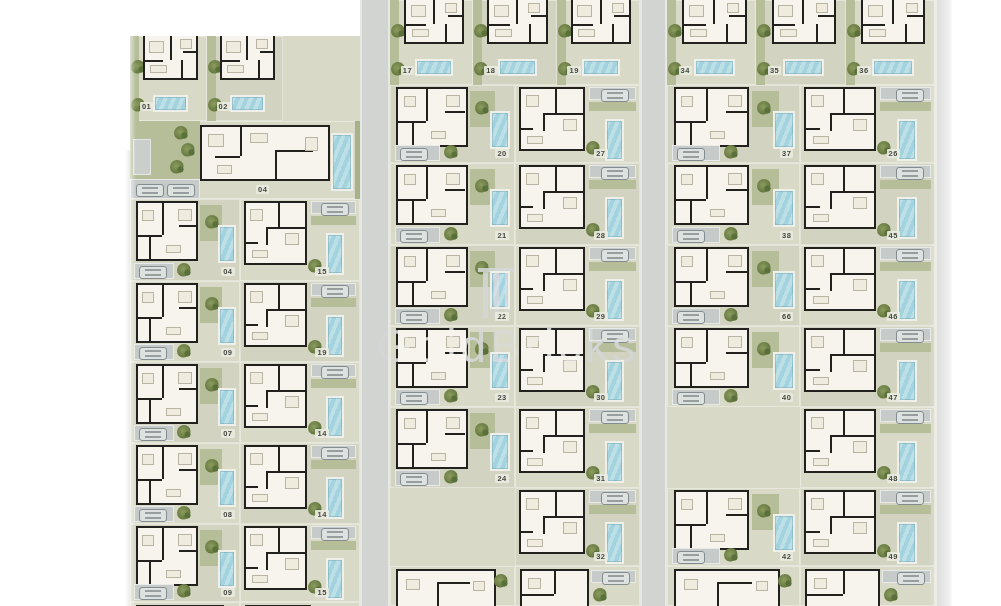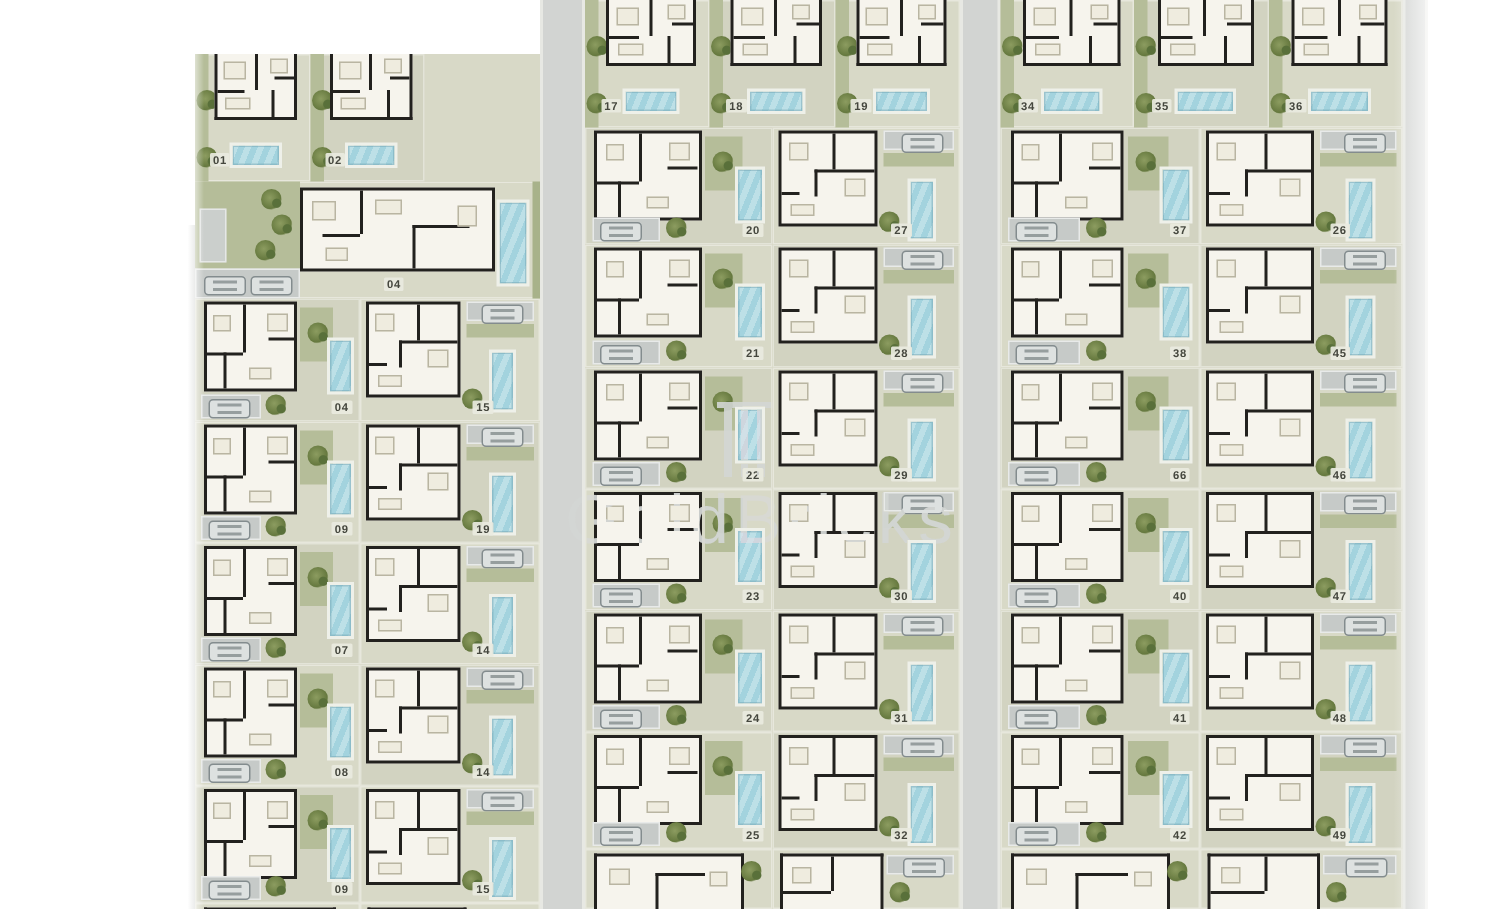--- a/index.html
+++ b/index.html
@@ -555,39 +555,20 @@
       <i class="iw" style="left:35%;top:40%;width:2px;height:30%;"></i>
       <i class="iw" style="left:0;top:65%;width:20%;height:2px;"></i>
       <b class="fu" style="left:8%;top:10%;width:11px;height:10px;"></b>
       <b class="fu" style="right:10%;top:50%;width:12px;height:10px;"></b>
       <b class="fu" style="left:10%;bottom:8%;width:14px;height:6px;"></b>
     </div>
     <div class="pool" style="right:13%;top:34px;width:15%;height:42px;"></div>
     <div class="tree" style="left:57%;bottom:8px;"></div>
     <span class="tag" style="right:26%;bottom:5px;">31</span>
   </div>
-        <div class="cell cell-rl" style="left: 0px; top: 488px; width: 125px; height: 78px;">
-    <div class="plan" style="left:5%;top:2px;width:57%;height:60px;">
-      <i class="iw" style="left:42%;top:0;width:2px;height:58%;"></i>
-      <i class="iw" style="left:0;top:58%;width:42%;height:2px;"></i>
-      <i class="iw" style="left:70%;top:40%;width:30%;height:2px;"></i>
-      <i class="iw" style="left:20%;top:58%;width:2px;height:42%;"></i>
-      <b class="fu" style="right:8%;top:10%;width:12px;height:10px;"></b>
-      <b class="fu" style="left:8%;top:12%;width:10px;height:9px;"></b>
-      <b class="fu" style="left:48%;bottom:10%;width:13px;height:6px;"></b>
-    </div>
-    <div class="grass" style="left:64%;top:6px;width:20%;height:36px;"></div>
-    <div class="tree" style="left:68%;top:16px;"></div>
-    <div class="pool" style="right:4%;top:26px;width:16%;height:38px;"></div>
-    <div class="drive" style="left:4%;bottom:2px;width:36%;height:16px;">
-      <div class="car" style="left:4px;top:2px;"></div>
-    </div>
-    <div class="tree" style="left:43%;bottom:4px;"></div>
-    <span class="tag" style="right:5%;bottom:5px;">25</span>
-  </div>
         <div class="cell cell-rr alt" style="left: 125px; top: 488px; width: 125px; height: 78px;">
     <div class="drive" style="right:3%;top:2px;width:38%;height:13px;">
       <div class="car" style="right:6px;top:1px;"></div>
     </div>
     <div class="grass" style="right:3%;top:17px;width:38%;height:9px;"></div>
     <div class="plan" style="left:3%;top:2px;width:53%;height:64px;">
       <i class="iw" style="left:55%;top:0;width:2px;height:40%;"></i>
       <i class="iw" style="left:35%;top:40%;width:65%;height:2px;"></i>
       <i class="iw" style="left:35%;top:40%;width:2px;height:30%;"></i>
       <i class="iw" style="left:0;top:65%;width:20%;height:2px;"></i>
@@ -810,39 +791,20 @@
       <i class="iw" style="left:35%;top:40%;width:2px;height:30%;"></i>
       <i class="iw" style="left:0;top:65%;width:20%;height:2px;"></i>
       <b class="fu" style="left:8%;top:10%;width:11px;height:10px;"></b>
       <b class="fu" style="right:10%;top:50%;width:12px;height:10px;"></b>
       <b class="fu" style="left:10%;bottom:8%;width:14px;height:6px;"></b>
     </div>
     <div class="pool" style="right:13%;top:34px;width:15%;height:42px;"></div>
     <div class="tree" style="left:57%;bottom:8px;"></div>
     <span class="tag" style="right:26%;bottom:5px;">47</span>
   </div>
-        <div class="cell cell-rl alt" style="left: 0px; top: 407px; width: 133px; height: 81px;">
-    <div class="plan" style="left:5%;top:2px;width:57%;height:60px;">
-      <i class="iw" style="left:42%;top:0;width:2px;height:58%;"></i>
-      <i class="iw" style="left:0;top:58%;width:42%;height:2px;"></i>
-      <i class="iw" style="left:70%;top:40%;width:30%;height:2px;"></i>
-      <i class="iw" style="left:20%;top:58%;width:2px;height:42%;"></i>
-      <b class="fu" style="right:8%;top:10%;width:12px;height:10px;"></b>
-      <b class="fu" style="left:8%;top:12%;width:10px;height:9px;"></b>
-      <b class="fu" style="left:48%;bottom:10%;width:13px;height:6px;"></b>
-    </div>
-    <div class="grass" style="left:64%;top:6px;width:20%;height:36px;"></div>
-    <div class="tree" style="left:68%;top:16px;"></div>
-    <div class="pool" style="right:4%;top:26px;width:16%;height:38px;"></div>
-    <div class="drive" style="left:4%;bottom:2px;width:36%;height:16px;">
-      <div class="car" style="left:4px;top:2px;"></div>
-    </div>
-    <div class="tree" style="left:43%;bottom:4px;"></div>
-    <span class="tag" style="right:5%;bottom:5px;">41</span>
-  </div>
         <div class="cell cell-rr" style="left: 133px; top: 407px; width: 135px; height: 81px;">
     <div class="drive" style="right:3%;top:2px;width:38%;height:13px;">
       <div class="car" style="right:6px;top:1px;"></div>
     </div>
     <div class="grass" style="right:3%;top:17px;width:38%;height:9px;"></div>
     <div class="plan" style="left:3%;top:2px;width:53%;height:64px;">
       <i class="iw" style="left:55%;top:0;width:2px;height:40%;"></i>
       <i class="iw" style="left:35%;top:40%;width:65%;height:2px;"></i>
       <i class="iw" style="left:35%;top:40%;width:2px;height:30%;"></i>
       <i class="iw" style="left:0;top:65%;width:20%;height:2px;"></i>

